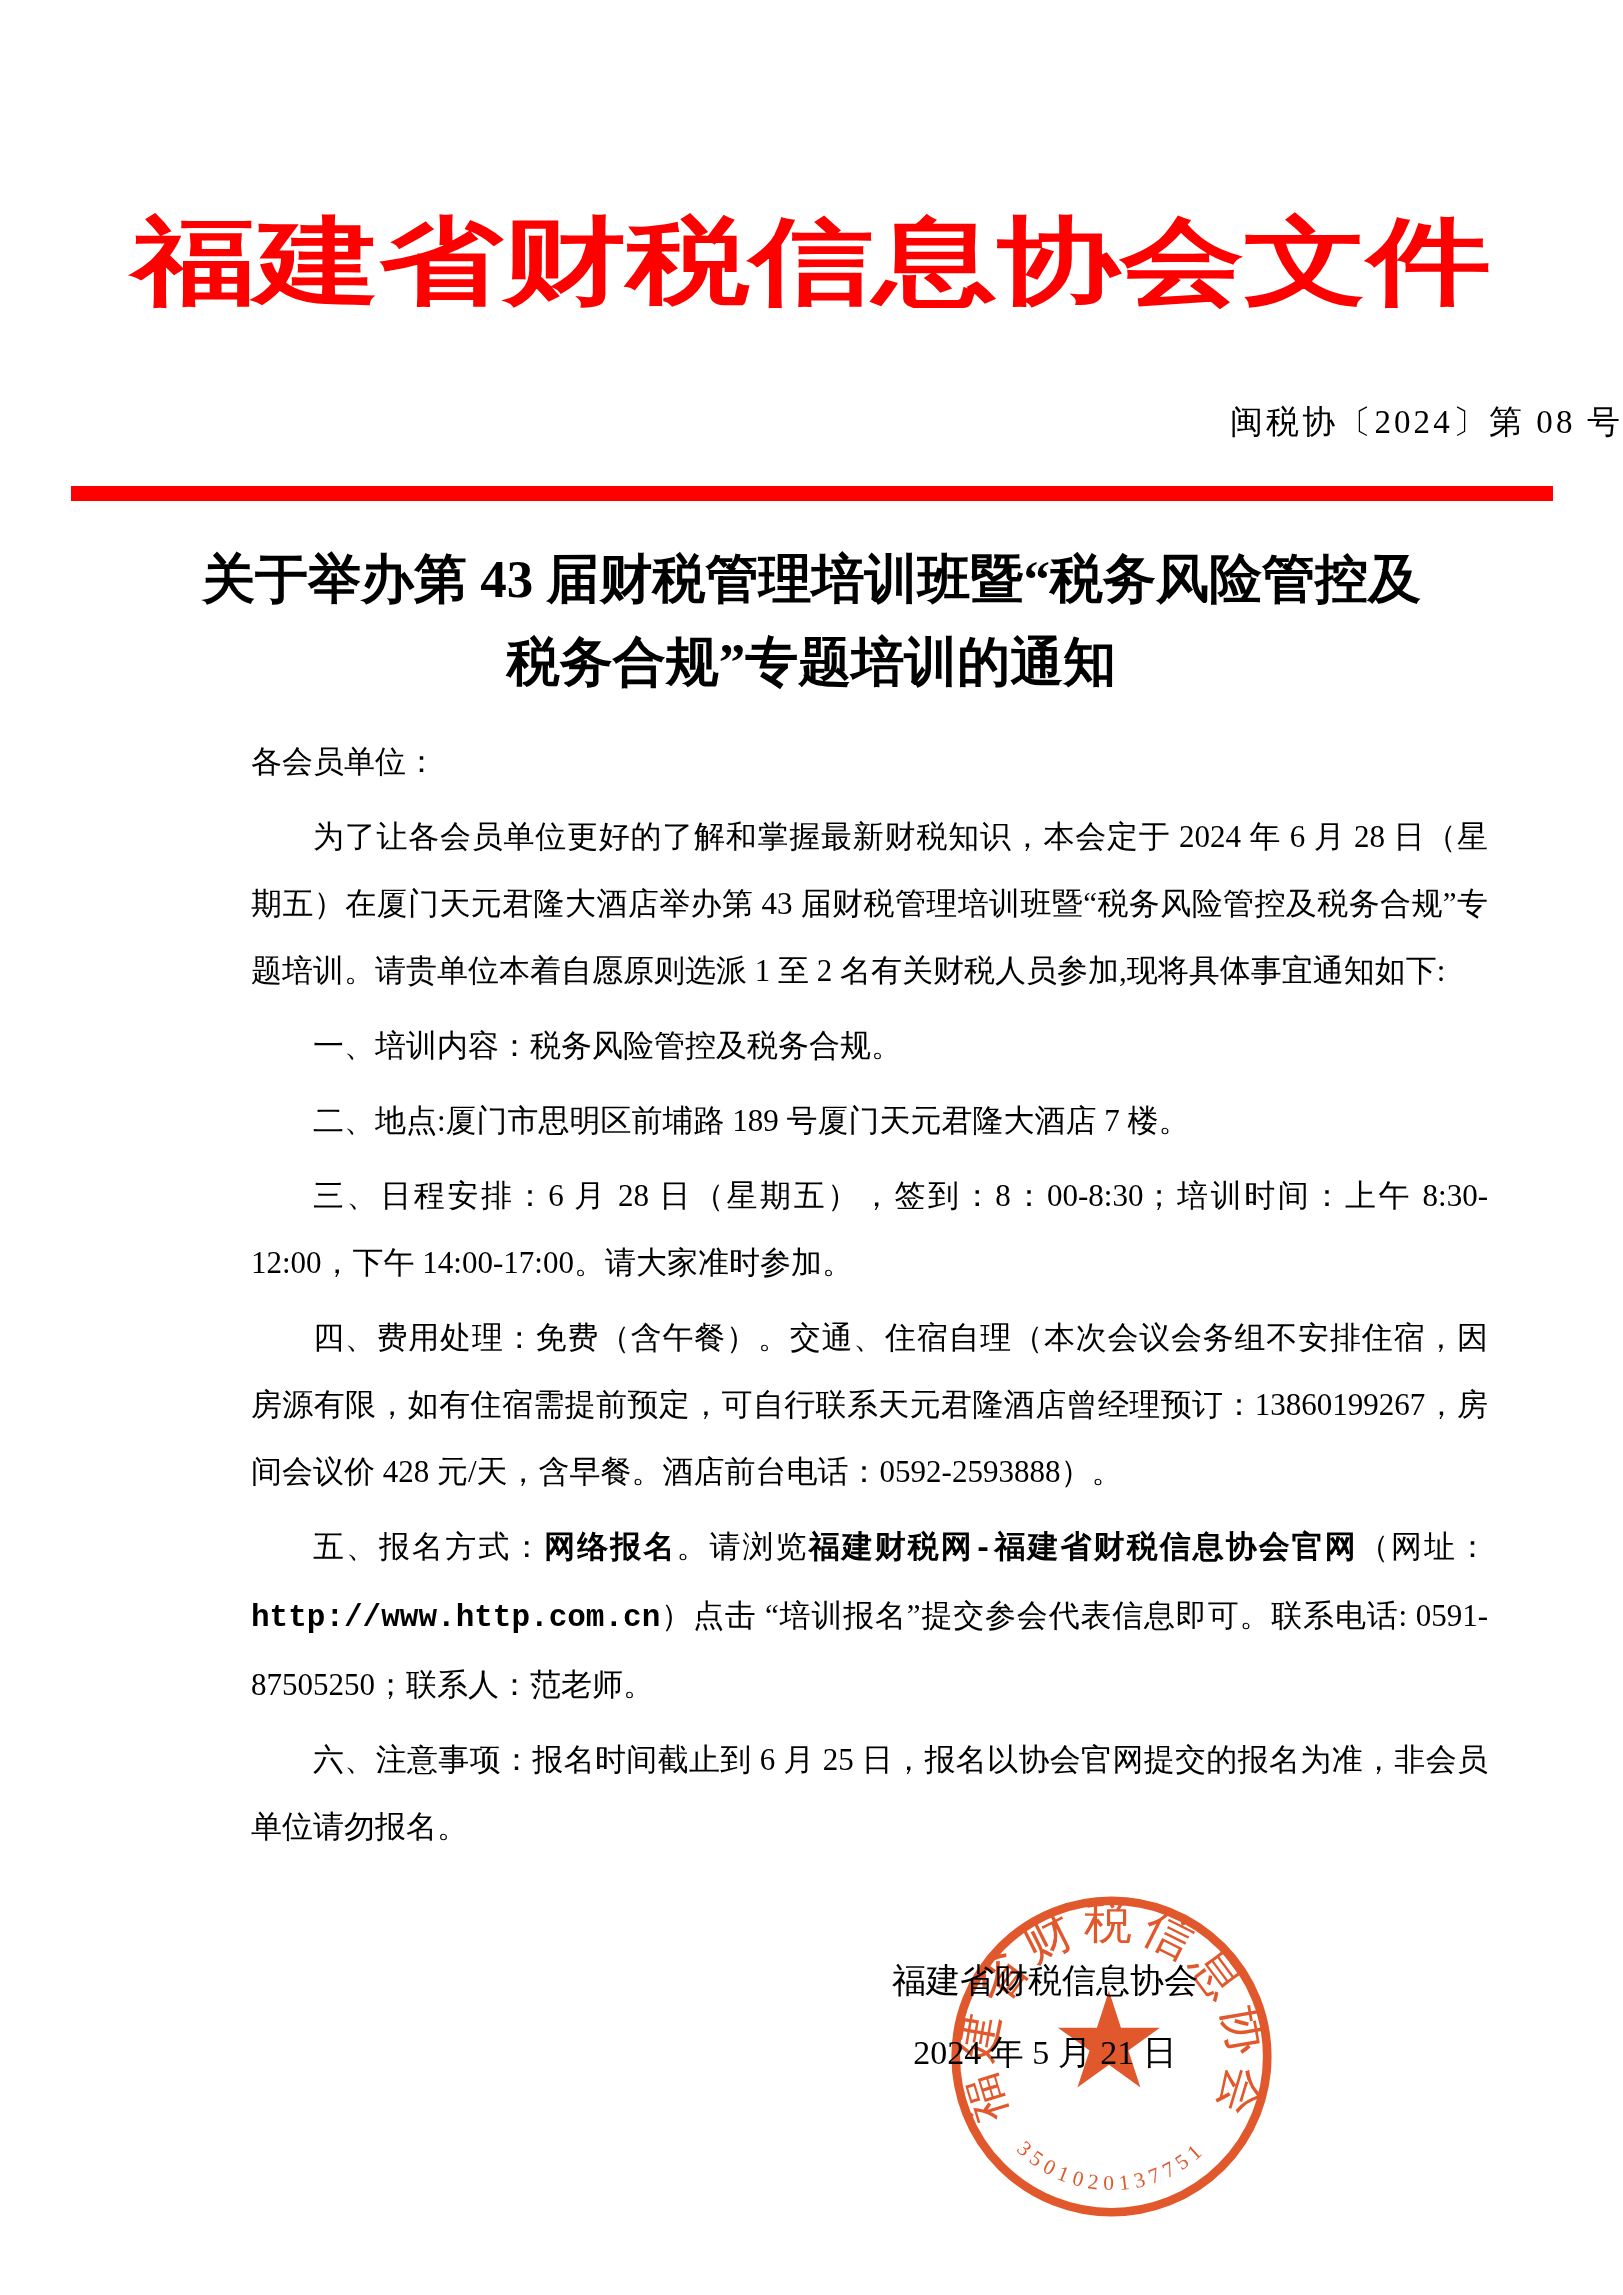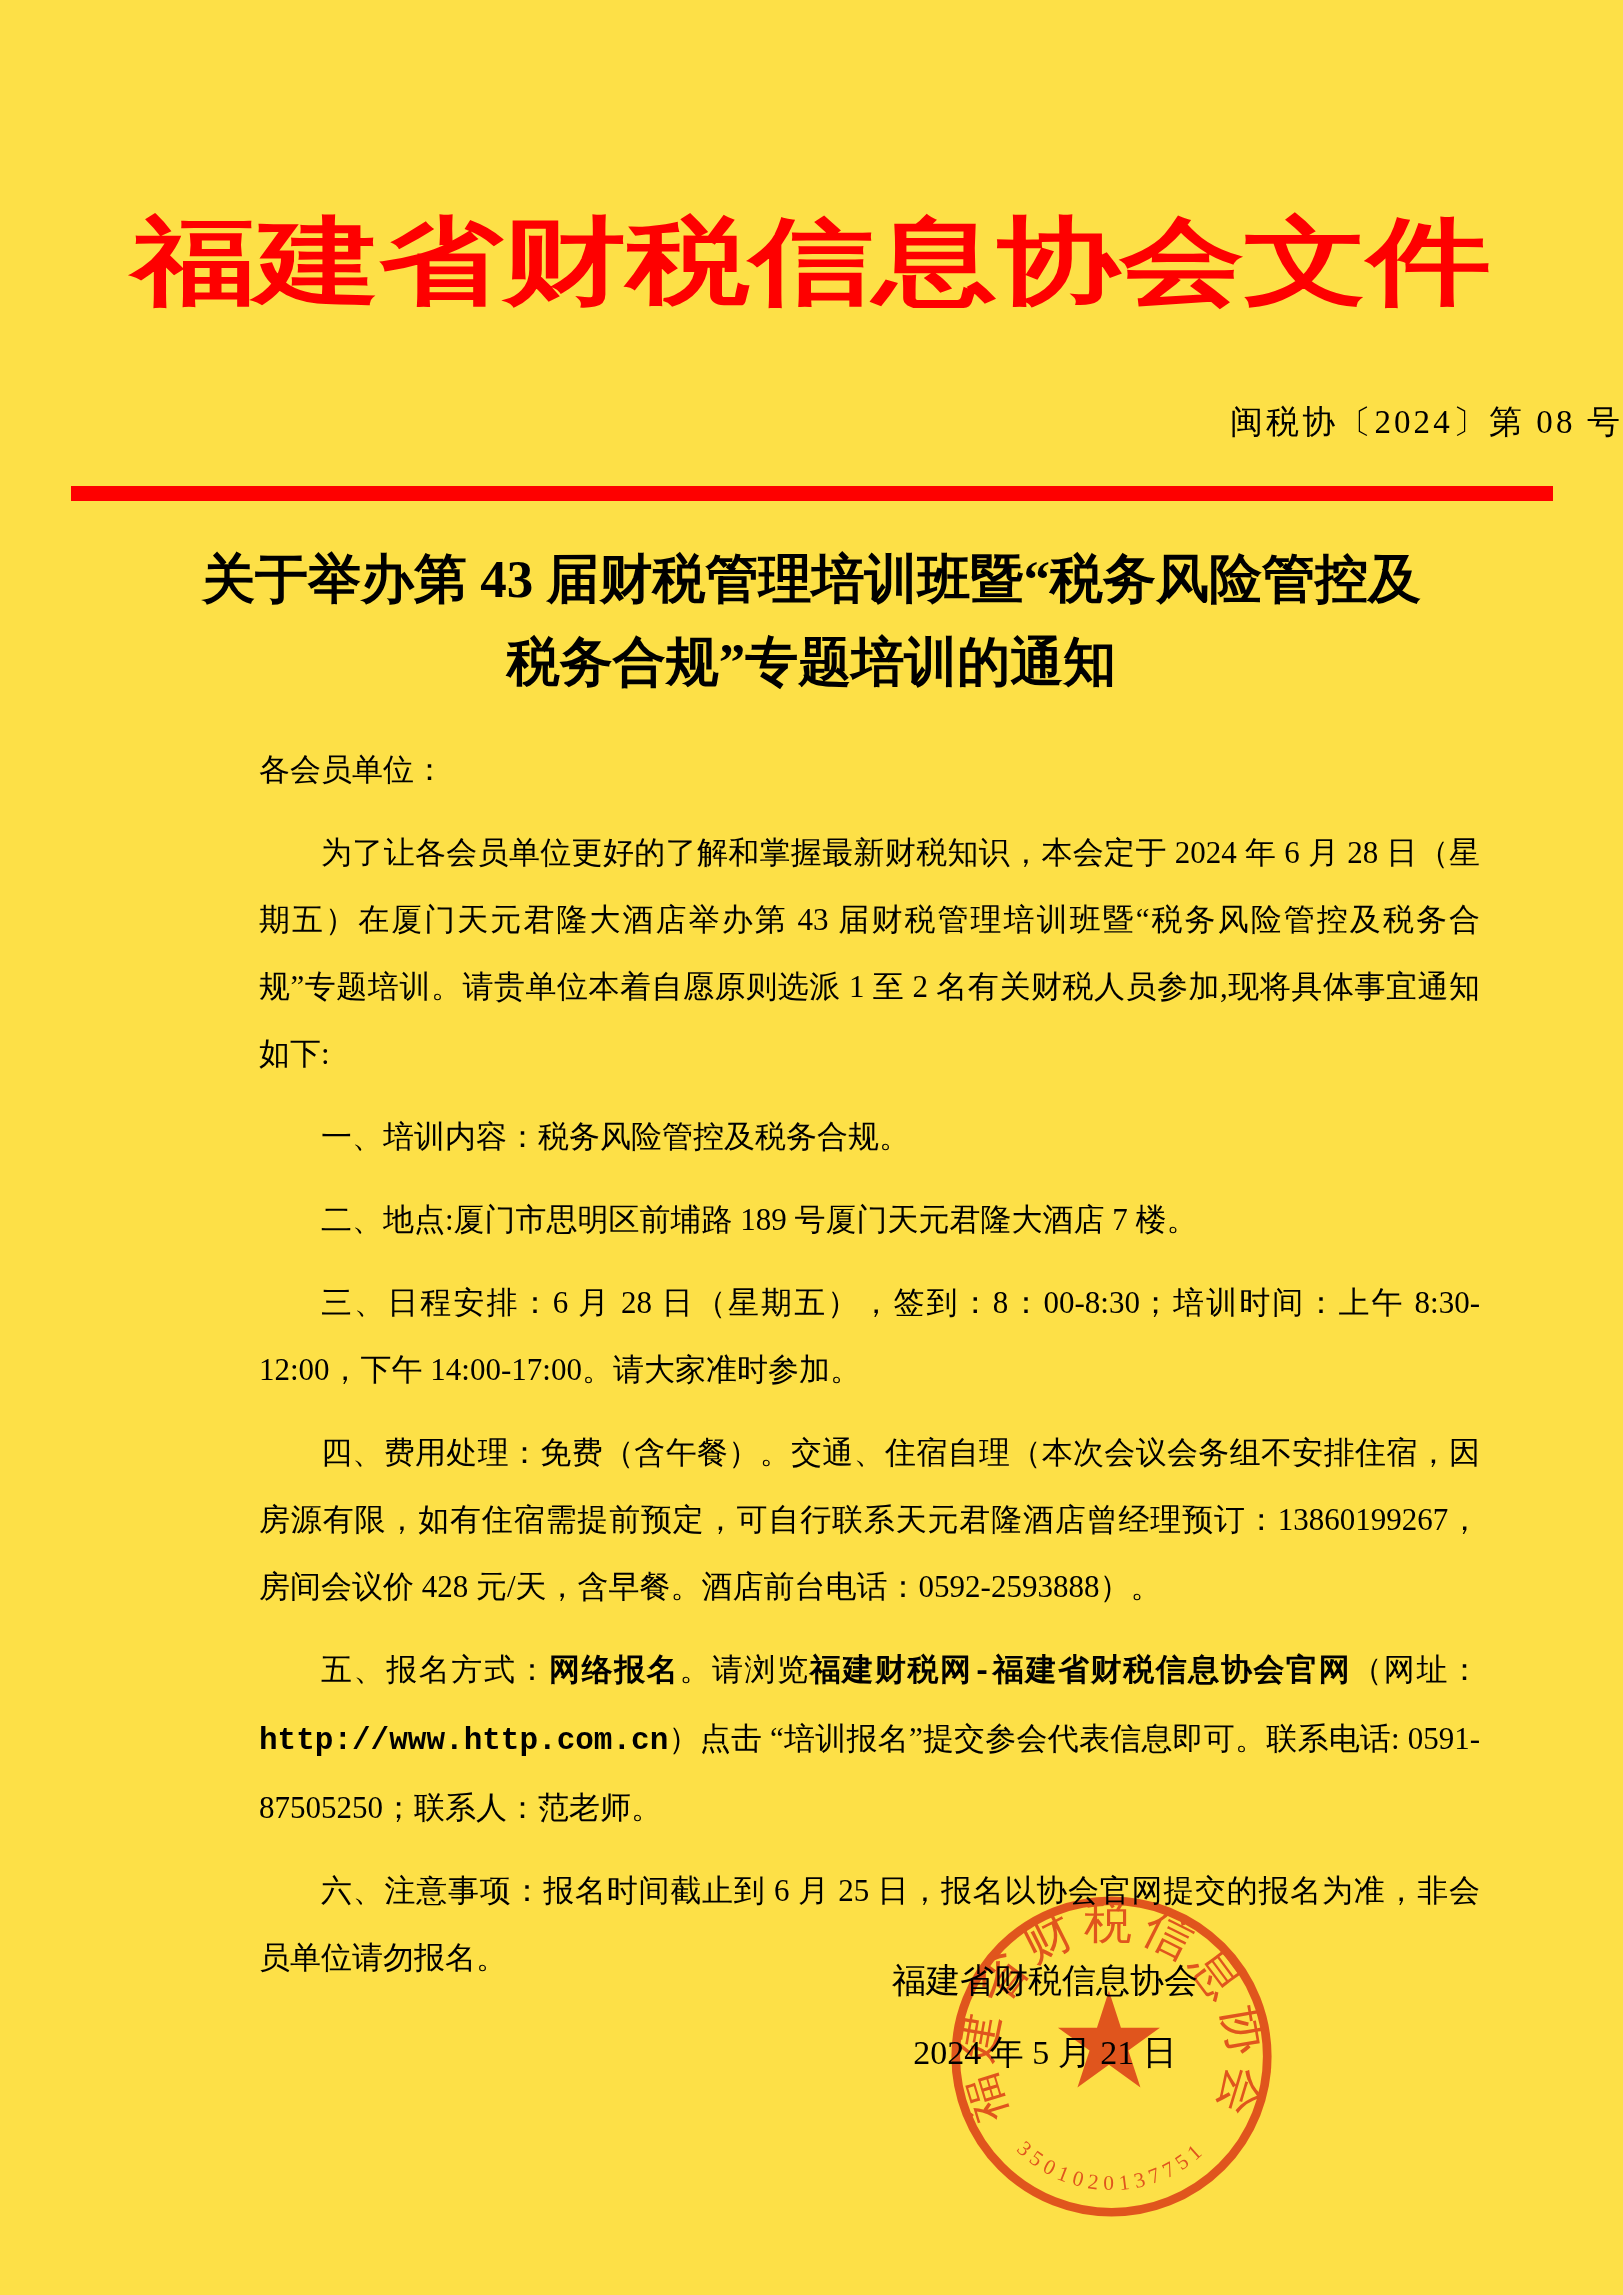--- a/index.html
+++ b/index.html
@@ -1,20 +1,20 @@
 <!DOCTYPE html>
 <html style="font-size:8.2px"><head>
 <meta charset="utf-8">
 <style>
   html, body { margin: 0; padding: 0; background: #888; }
   .page {
     position: relative;
     width: 1623px;
     height: 2295px;
-    background: #fde047;
+    background: #ffffff;
     overflow: hidden;
     font-family: "Liberation Serif", "DejaVu Serif", serif;
     color: #000000;
   }
   
   .org-title {
     position: absolute;
     top: 209px; left: 0;
     width: 100%;
     text-align: center;
@@ -53,21 +53,21 @@
   }
   .body-text {
     position: absolute;
     top: 720px; left: 243px;
     width: 1253px;
     font-size: 31px;
     line-height: 67px;
     text-align: justify;
     z-index: 2;
   }
-  .body-text p { margin: 16px; }
+  .body-text p { margin: 8px; }
   .indent { text-indent: 62px; }
   .bold { font-weight: 700; font-family: Liberation Mono, monospace; }
   .signature-block {
     position: absolute;
     top: 1945px; left: 815px;
     width: 460px;
     text-align: center;
     font-size: 34px;
     line-height: 72px;
     z-index: 2;

